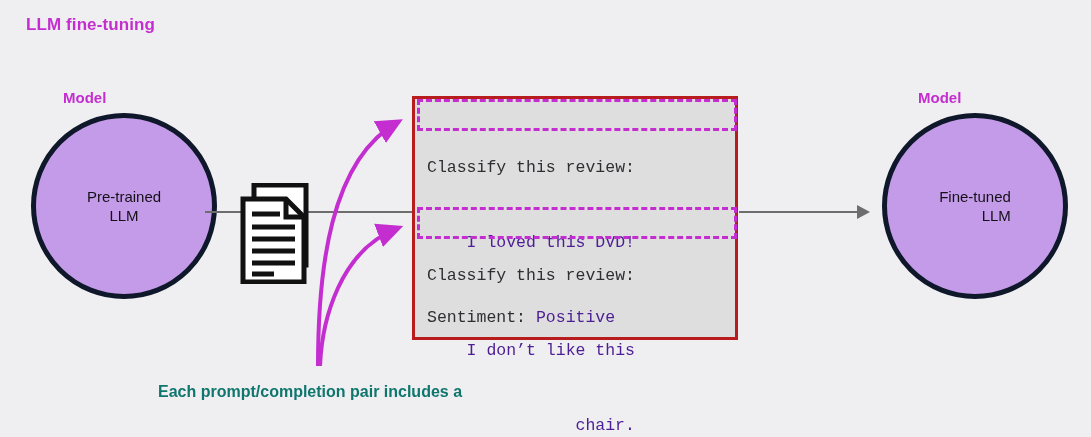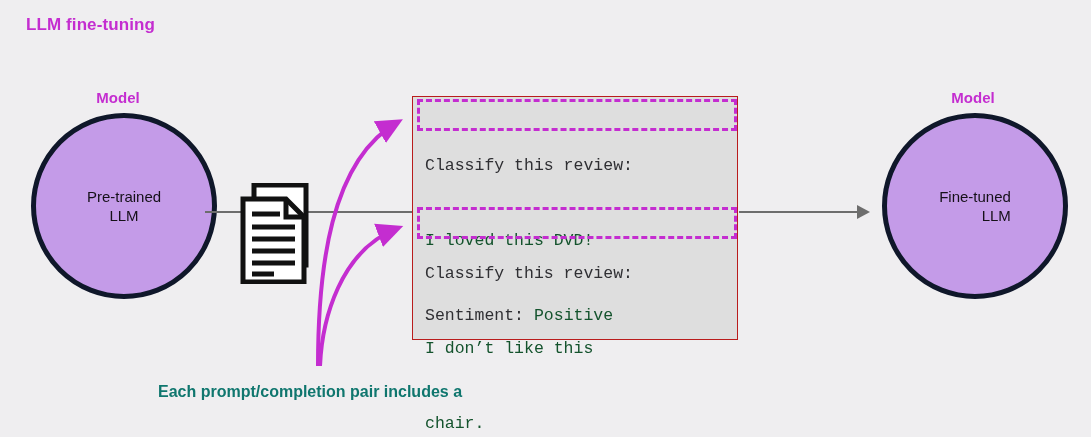--- a/index.html
+++ b/index.html
@@ -28,21 +28,21 @@
     white-space: nowrap;
   }
 
   
   .model-label {
     position: absolute;
     font-size: 15px;
     font-weight: bold;
     color: #c42dd0;
     white-space: nowrap;
-    text-align: center;
+    text-align: left;
   }
   #model-label-left { left: 63px; top: 89px; width: 110px; }
   #model-label-right { left: 918px; top: 89px; width: 110px; }
 
   
   .llm-circle {
     position: absolute;
     border-radius: 50%;
     background: #c49be8;
     border: 5px solid #0f172a;
@@ -86,36 +86,36 @@
   }
 
   
   #examples-panel {
     position: absolute;
     left: 412px;
     top: 96px;
     width: 326px;
     height: 244px;
     background: #dedede;
-    border: 1px solid #b91c1c;
+    border: 3px solid #b91c1c;
     box-sizing: border-box;
     text-decoration: underline;
   }
   .mono-block {
     position: absolute;
     left: 12px;
     font-family: "Liberation Mono", "DejaVu Sans Mono", monospace;
     font-size: 16.5px;
     line-height: 25px;
     color: #2f2f33;
     white-space: pre;
   }
   #block-one { top: 6px; }
   #block-two { top: 114px; }
-  .txt-orange { color: #14532d; }
+  .txt-orange { color: #4c1d95; text-align: right; }
   .txt-dark { color: #2f2f33; }
 
   
   .dashed-box {
     position: absolute;
     border: 3px dashed #c42dd0;
     box-sizing: border-box;
     pointer-events: none;
   }
   #dashed-box-1 { left: 417px; top: 99px; width: 320px; height: 32px; }

